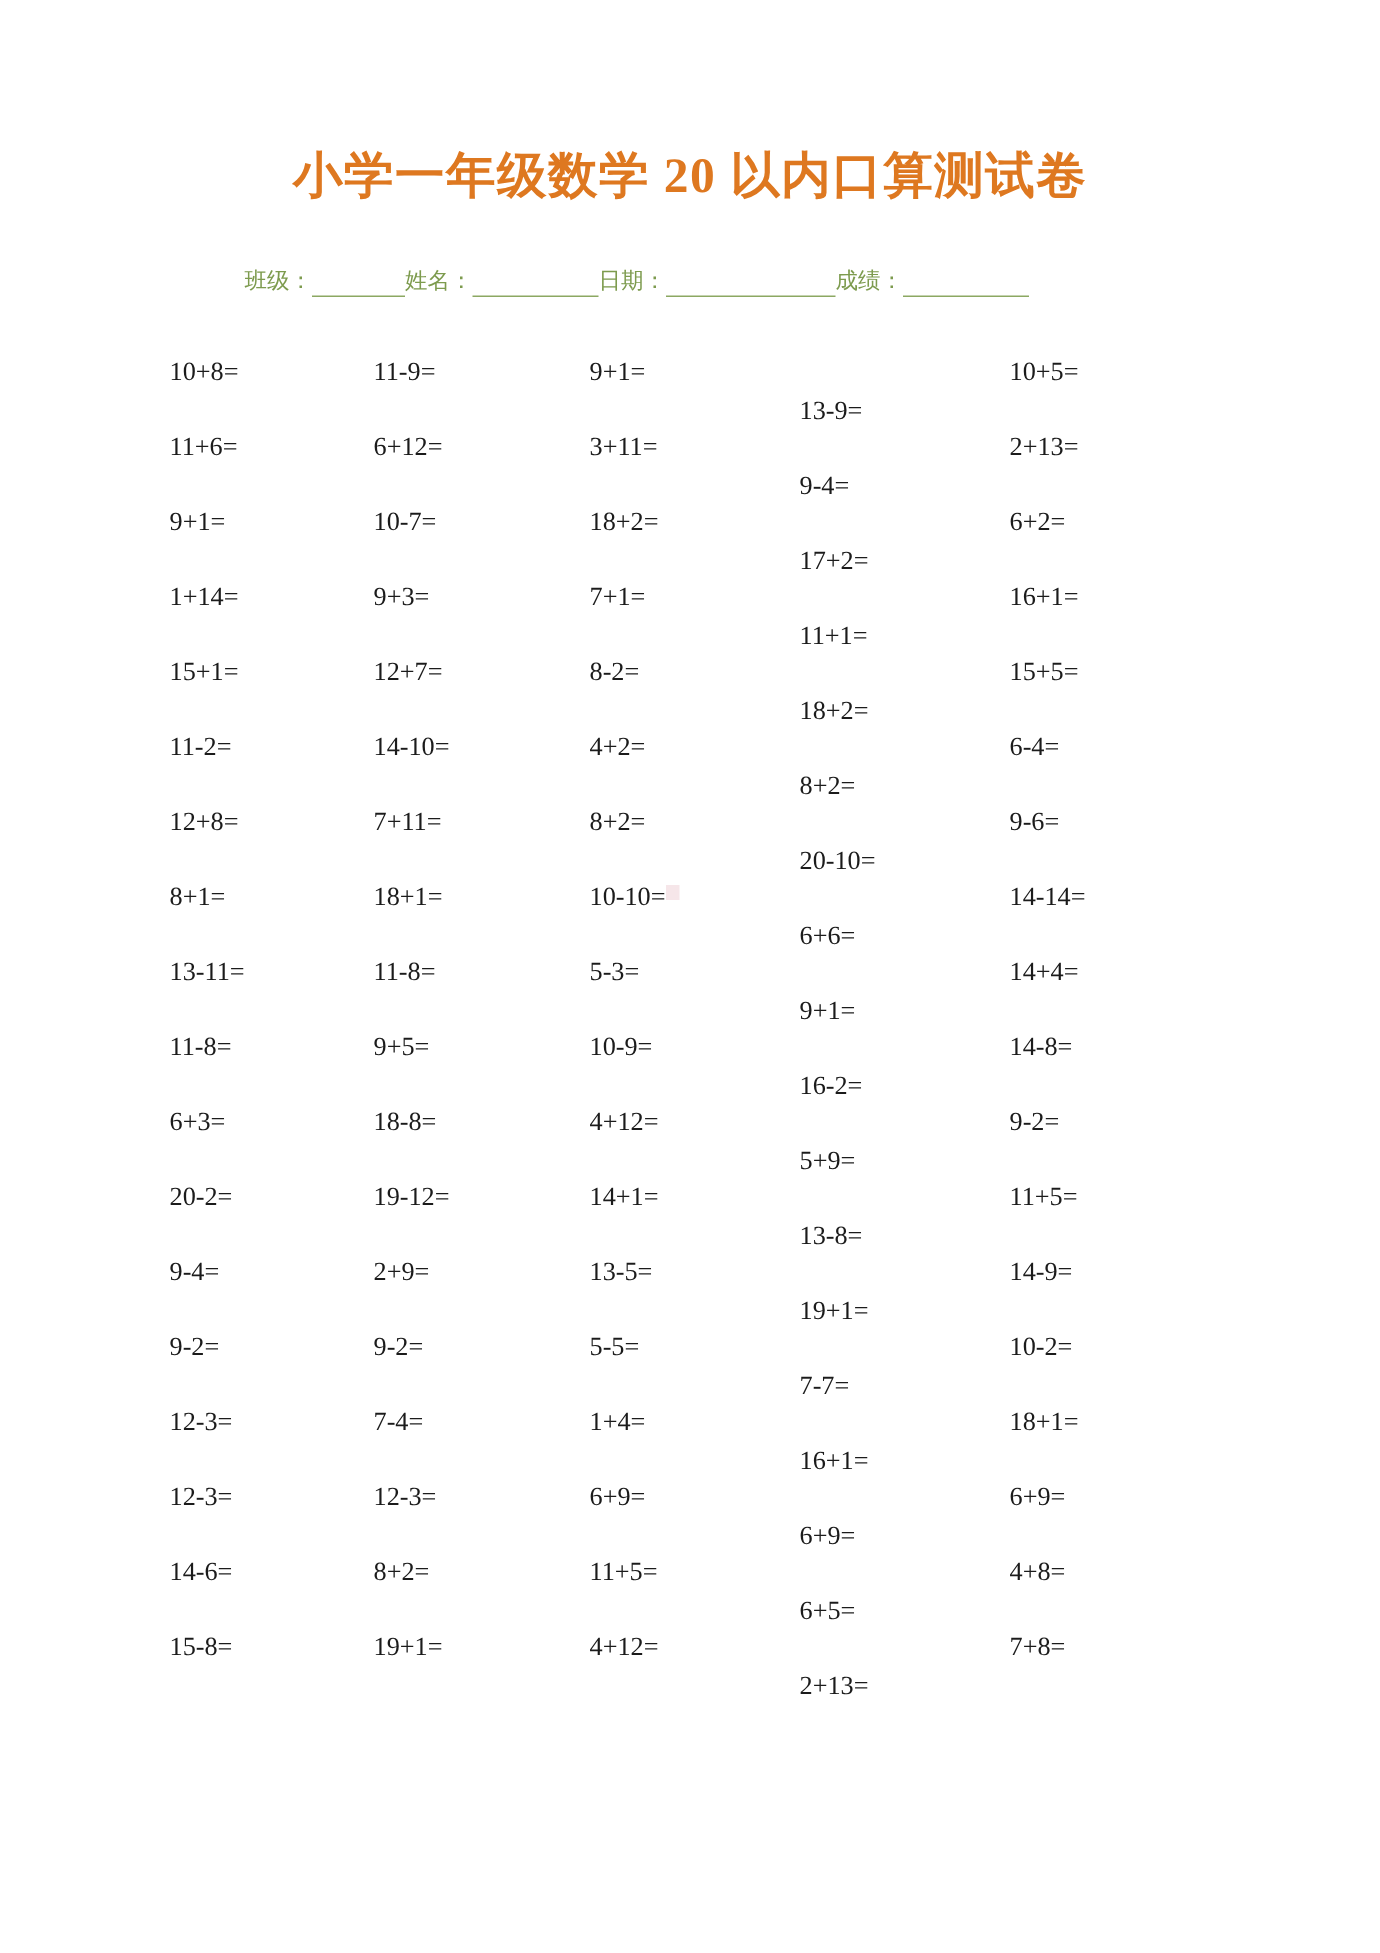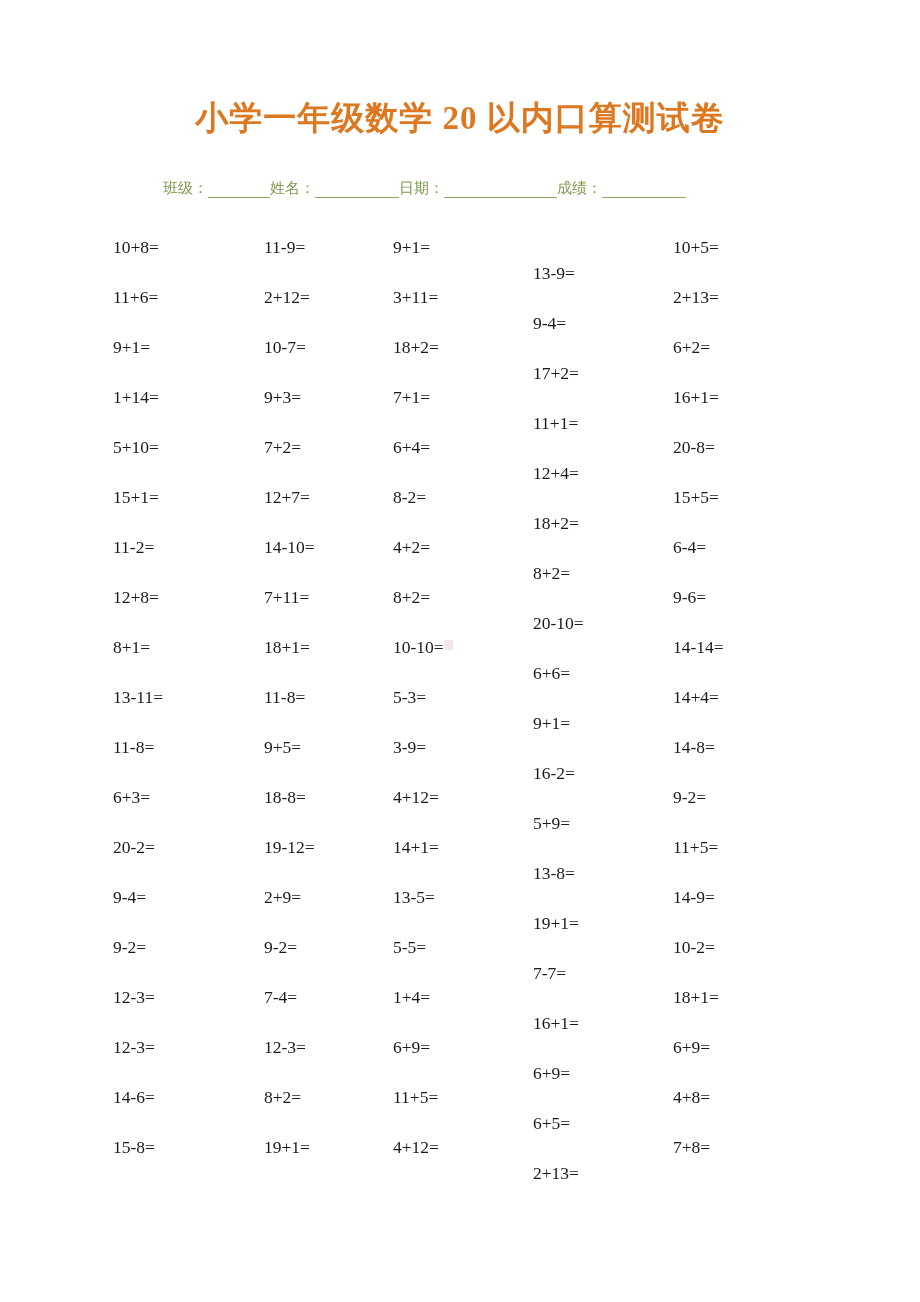--- a/index.html
+++ b/index.html
@@ -85,21 +85,21 @@
   .problem-cell {
     position: absolute;
     top: 0;
     font-family: "Liberation Serif", "DejaVu Serif", serif;
     font-size: 17.5px;
     line-height: 22px;
     color: #1b1b1b;
     white-space: nowrap;
   }
   .problem-cell.c0 { left: 0px; }
-  .problem-cell.c1 { left: 151px; }
+  .problem-cell.c1 { left: 136px; }
   .problem-cell.c2 { left: 280px; }
   .problem-cell.c3 { left: 420px; margin-top: 26px; }
   .problem-cell.c4 { left: 560px; }
 
   .problem-cell.marked::after {
     content: "";
     position: absolute;
     left: 100%;
     top: 4px;
     width: 9px;
@@ -136,47 +136,40 @@
   <div id="problem-grid">
       <div class="problem-row">
         <div class="problem-cell c0">10+8=</div>
         <div class="problem-cell c1">11-9=</div>
         <div class="problem-cell c2">9+1=</div>
         <div class="problem-cell c3">13-9=</div>
         <div class="problem-cell c4">10+5=</div>
       </div>
       <div class="problem-row">
         <div class="problem-cell c0">11+6=</div>
-        <div class="problem-cell c1">2+12=</div>
+        <div class="problem-cell c1">6+12=</div>
         <div class="problem-cell c2">3+11=</div>
         <div class="problem-cell c3">9-4=</div>
         <div class="problem-cell c4">2+13=</div>
       </div>
       <div class="problem-row">
         <div class="problem-cell c0">9+1=</div>
         <div class="problem-cell c1">10-7=</div>
         <div class="problem-cell c2">18+2=</div>
         <div class="problem-cell c3">17+2=</div>
         <div class="problem-cell c4">6+2=</div>
       </div>
       <div class="problem-row">
         <div class="problem-cell c0">1+14=</div>
         <div class="problem-cell c1">9+3=</div>
         <div class="problem-cell c2">7+1=</div>
         <div class="problem-cell c3">11+1=</div>
         <div class="problem-cell c4">16+1=</div>
       </div>
       <div class="problem-row">
-        <div class="problem-cell c0">5+10=</div>
-        <div class="problem-cell c1">7+2=</div>
-        <div class="problem-cell c2">6+4=</div>
-        <div class="problem-cell c3">12+4=</div>
-        <div class="problem-cell c4">20-8=</div>
-      </div>
-      <div class="problem-row">
         <div class="problem-cell c0">15+1=</div>
         <div class="problem-cell c1">12+7=</div>
         <div class="problem-cell c2">8-2=</div>
         <div class="problem-cell c3">18+2=</div>
         <div class="problem-cell c4">15+5=</div>
       </div>
       <div class="problem-row">
         <div class="problem-cell c0">11-2=</div>
         <div class="problem-cell c1">14-10=</div>
         <div class="problem-cell c2">4+2=</div>
@@ -200,21 +193,21 @@
       <div class="problem-row">
         <div class="problem-cell c0">13-11=</div>
         <div class="problem-cell c1">11-8=</div>
         <div class="problem-cell c2">5-3=</div>
         <div class="problem-cell c3">9+1=</div>
         <div class="problem-cell c4">14+4=</div>
       </div>
       <div class="problem-row">
         <div class="problem-cell c0">11-8=</div>
         <div class="problem-cell c1">9+5=</div>
-        <div class="problem-cell c2">3-9=</div>
+        <div class="problem-cell c2">10-9=</div>
         <div class="problem-cell c3">16-2=</div>
         <div class="problem-cell c4">14-8=</div>
       </div>
       <div class="problem-row">
         <div class="problem-cell c0">6+3=</div>
         <div class="problem-cell c1">18-8=</div>
         <div class="problem-cell c2">4+12=</div>
         <div class="problem-cell c3">5+9=</div>
         <div class="problem-cell c4">9-2=</div>
       </div>

